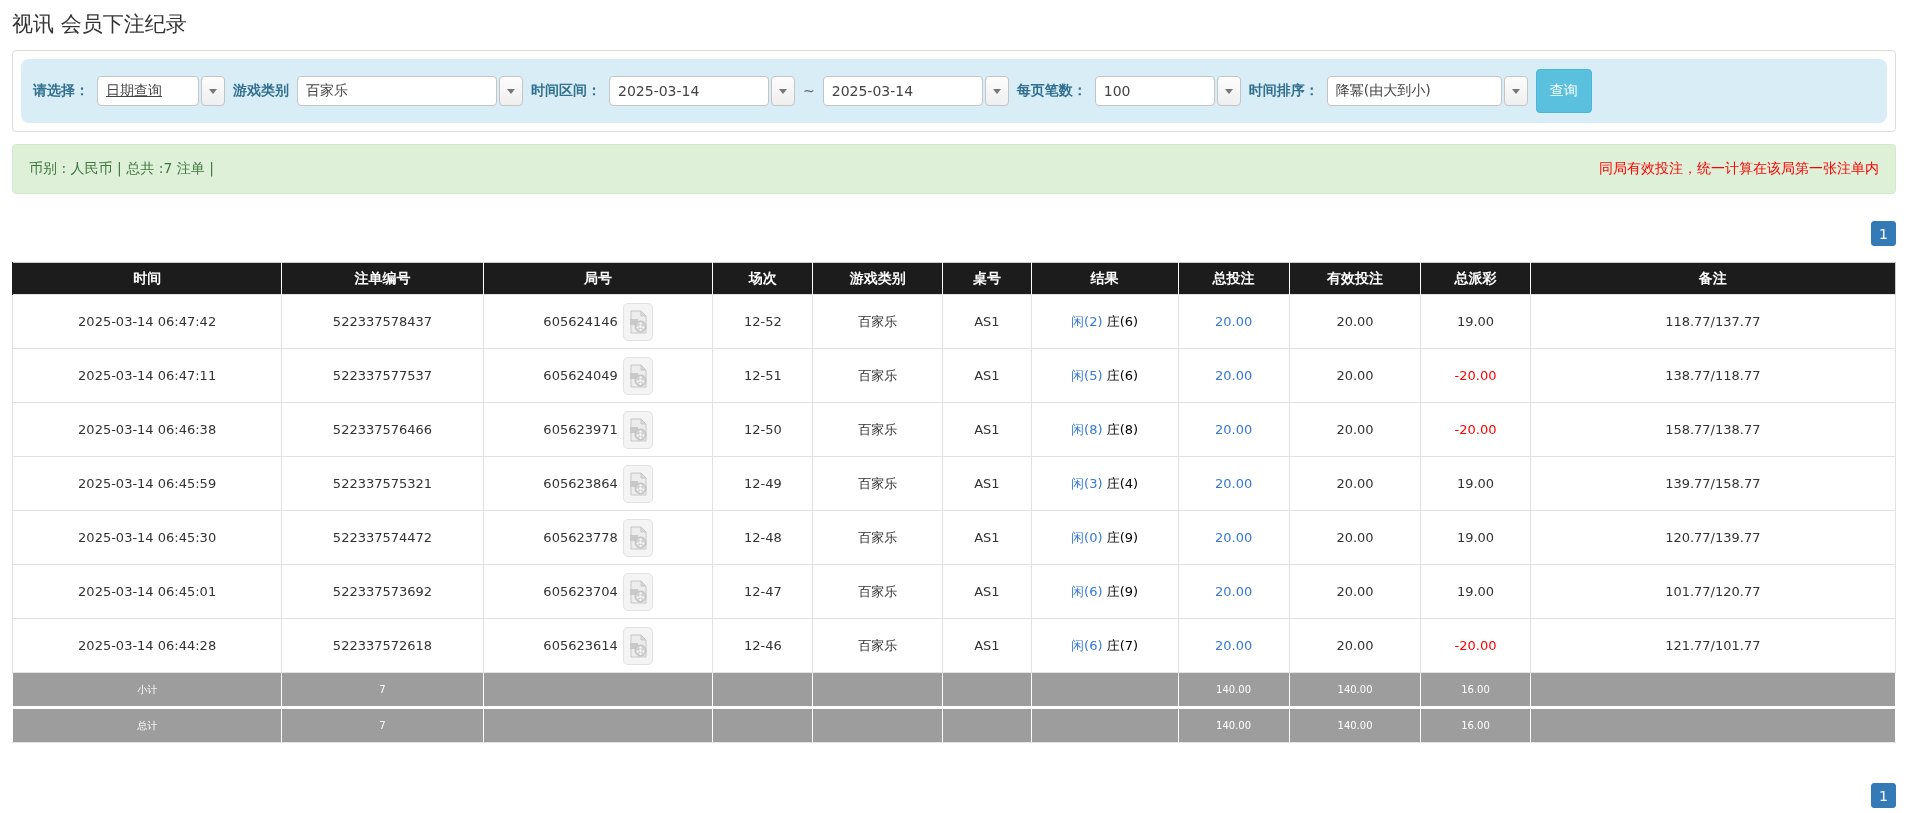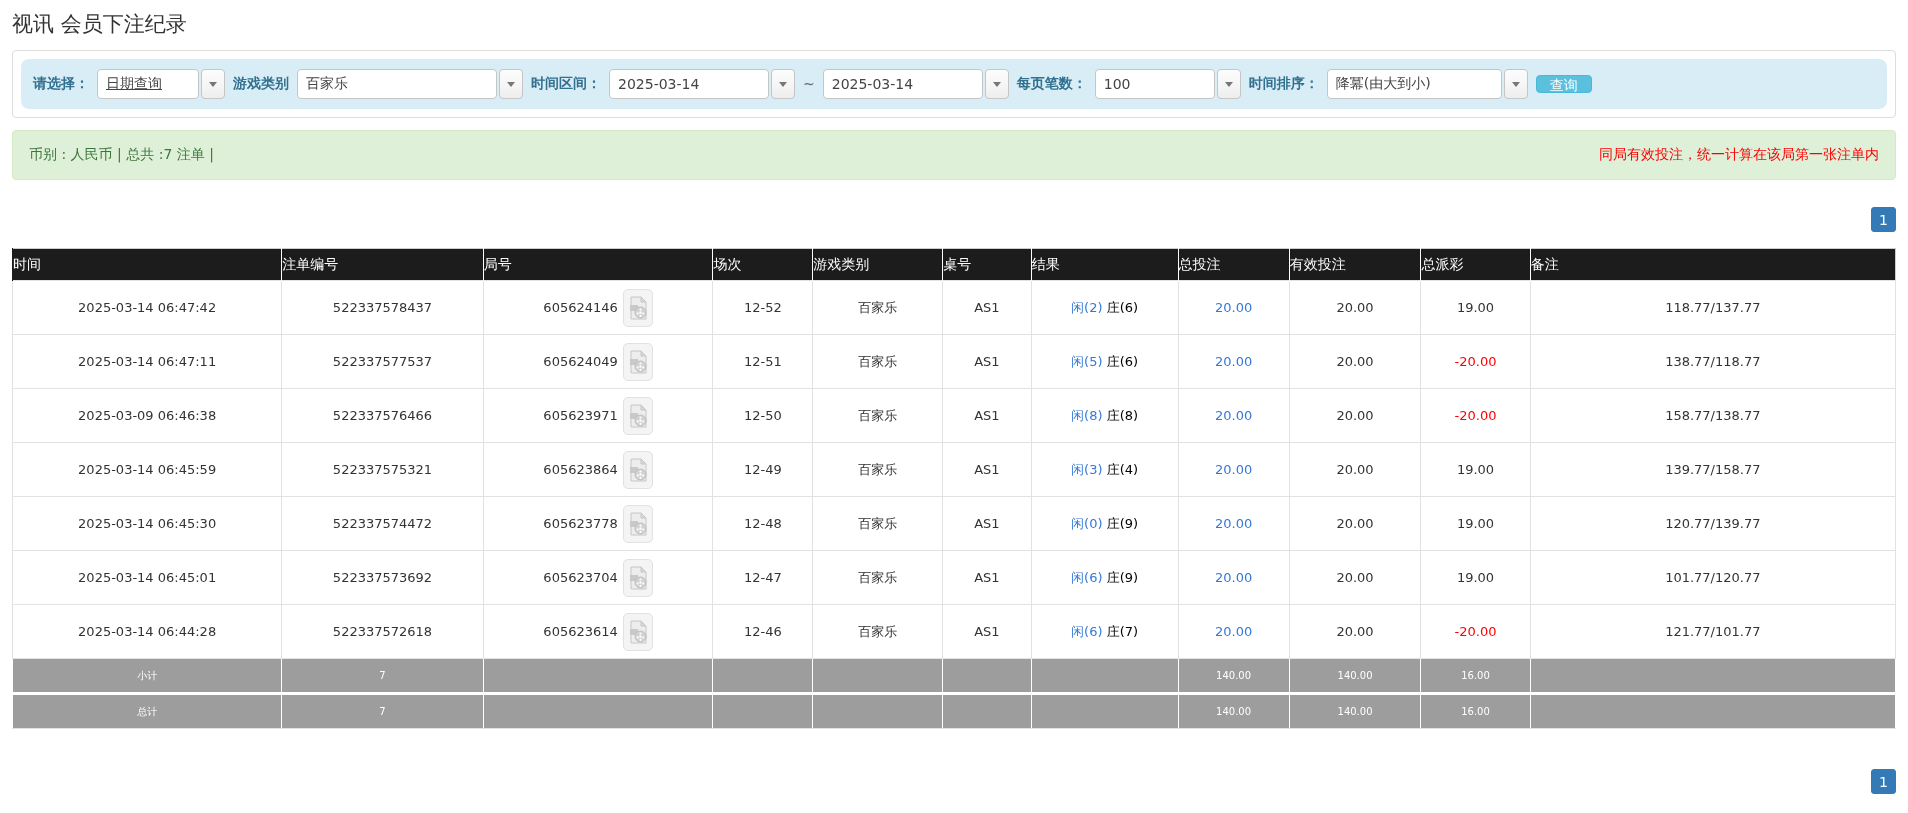--- a/index.html
+++ b/index.html
@@ -10,36 +10,36 @@
 
   
   .filter-panel { border:1px solid #ddd; border-radius:4px; padding:8px; background:#fff; }
   .filter-bar { background:#d9edf7; border-radius:8px; padding:10px 12px; display:flex; align-items:center; gap:8px; }
   .f-label { color:#31708f; font-weight:bold; font-size:14px; white-space:nowrap; }
   .combo { display:flex; align-items:center; }
   .combo-text { height:30px; border:1px solid #c5c5c5; border-radius:4px; background:#fff; padding:0 8px; font-size:14px; color:#444; font-family:inherit; }
   .combo-btn { width:24px; height:30px; margin-left:2px; border:1px solid #c5c5c5; border-radius:4px; background:linear-gradient(#fdfdfd,#eeeeee); display:flex; align-items:center; justify-content:center; cursor:pointer; }
   .caret-down { width:0; height:0; border-left:4px solid transparent; border-right:4px solid transparent; border-top:5px solid #777; }
   .tilde { color:#666; font-size:14px; }
-  .search-btn { height:18px; padding:1px 13px; background:#5bc0de; border:1px solid #46b8da; border-radius:4px; color:#fff; font-size:14px; cursor:pointer; font-family:inherit; }
+  .search-btn { height:44px; padding:8px 13px; background:#5bc0de; border:1px solid #46b8da; border-radius:4px; color:#fff; font-size:14px; cursor:pointer; font-family:inherit; }
 
   
   .summary-bar { margin-top:12px; background:#dff0d8; border:1px solid #d6e9c6; border-radius:4px; padding:0 16px; height:50px; display:flex; align-items:center; justify-content:space-between; font-size:14px; }
   .summary-left { color:#3c763d; }
   .summary-right { color:#ff0000; }
 
   
   .pager { text-align:right; }
   .pager-top { margin:27px 0 16px 0; }
   .pager-bottom { margin:40px 0 8px 0; }
   .page-btn { display:inline-block; min-width:25px; height:25px; line-height:25px; text-align:center; background:#337ab7; border:1px solid #337ab7; border-radius:3px; color:#fff; font-size:14px; cursor:pointer; }
 
   
   table.bet-table { width:100%; border-collapse:collapse; border:1px solid #ccc; table-layout:fixed; }
-  .bet-table th { background:#1c1c1c; color:#fff; font-size:14px; font-weight:normal; height:32px; text-align:left; border-left:1px solid #fff; }
+  .bet-table th { background:#1c1c1c; color:#fff; font-size:14px; font-weight:bold; height:32px; text-align:center; border-left:1px solid #fff; }
   .bet-table th:first-child { border-left:1px solid #1c1c1c; }
   .bet-table td { height:54px; text-align:center; font-size:13px; color:#333; border:1px solid #e2e2e2; background:#fff; }
   .bet-table tr.total-row td { background:#9d9d9d; color:#fff; height:35px; border-left:1px solid #fff; border-right:1px solid #fff; font-size:10px; }
   .bet-table tr.total-row.gap-below td { border-bottom:3px solid #fff; }
 
   .round-cell { display:flex; align-items:center; justify-content:center; gap:5px; }
   .video-btn { width:30px; height:38px; background:#f4f4f4; border:1px solid #e2e2e2; border-radius:5px; display:inline-flex; align-items:center; justify-content:center; cursor:pointer; }
   .res-p { color:#3578d9; }
   .res-b { color:#000000; }
   .bet-link { color:#3578d9; cursor:pointer; }
@@ -196,21 +196,21 @@
         <td>12-51</td>
         <td>百家乐</td>
         <td>AS1</td>
         <td><span class="res-p">闲(5)</span> <span class="res-b">庄(6)</span></td>
         <td><span class="bet-link">20.00</span></td>
         <td>20.00</td>
         <td><span class="neg">-20.00</span></td>
         <td>138.77/118.77</td>
       </tr>
       <tr>
-        <td>2025-03-09 06:46:38</td>
+        <td>2025-03-14 06:46:38</td>
         <td>522337576466</td>
         <td>
           <span class="round-cell">
             <span>605623971</span>
             <span class="video-btn">
               <svg width="18" height="24" viewBox="0 0 18 24">
                 <path d="M2 1 h10 l5 5 v17 h-15 z" fill="#ededed" stroke="#c6c6c6"></path>
                 <path d="M12 1 l5 5 h-5 z" fill="#d8d8d8" stroke="#c6c6c6"></path>
                 <rect x="1" y="9" width="8" height="6" fill="#c9c9c9"></rect>
                 <circle cx="11.5" cy="16.5" r="5.5" fill="#d2d2d2" stroke="#bdbdbd"></circle>

